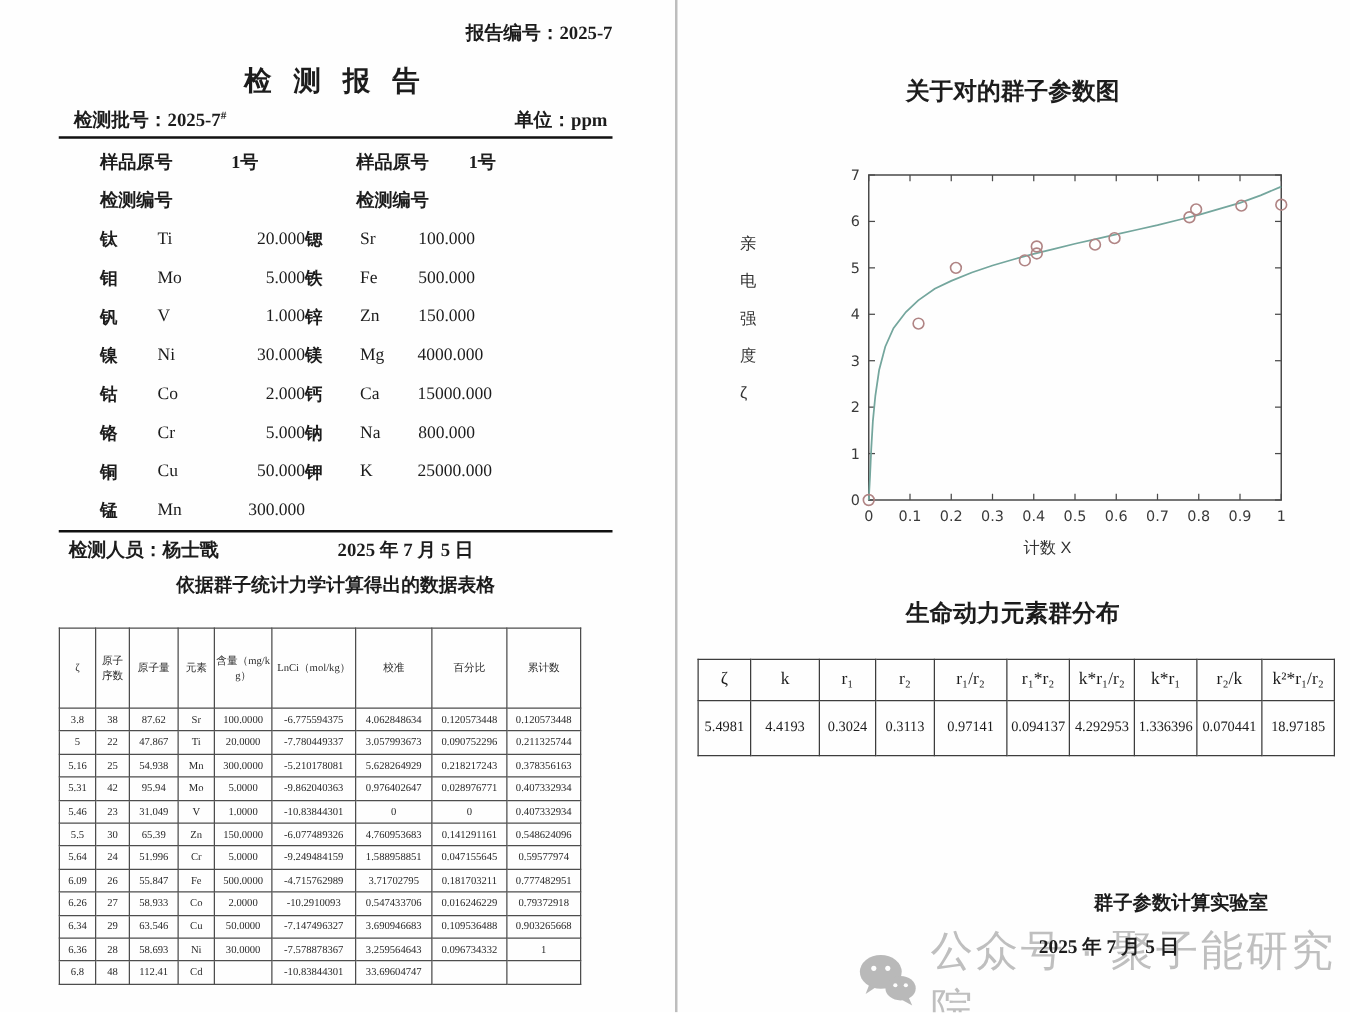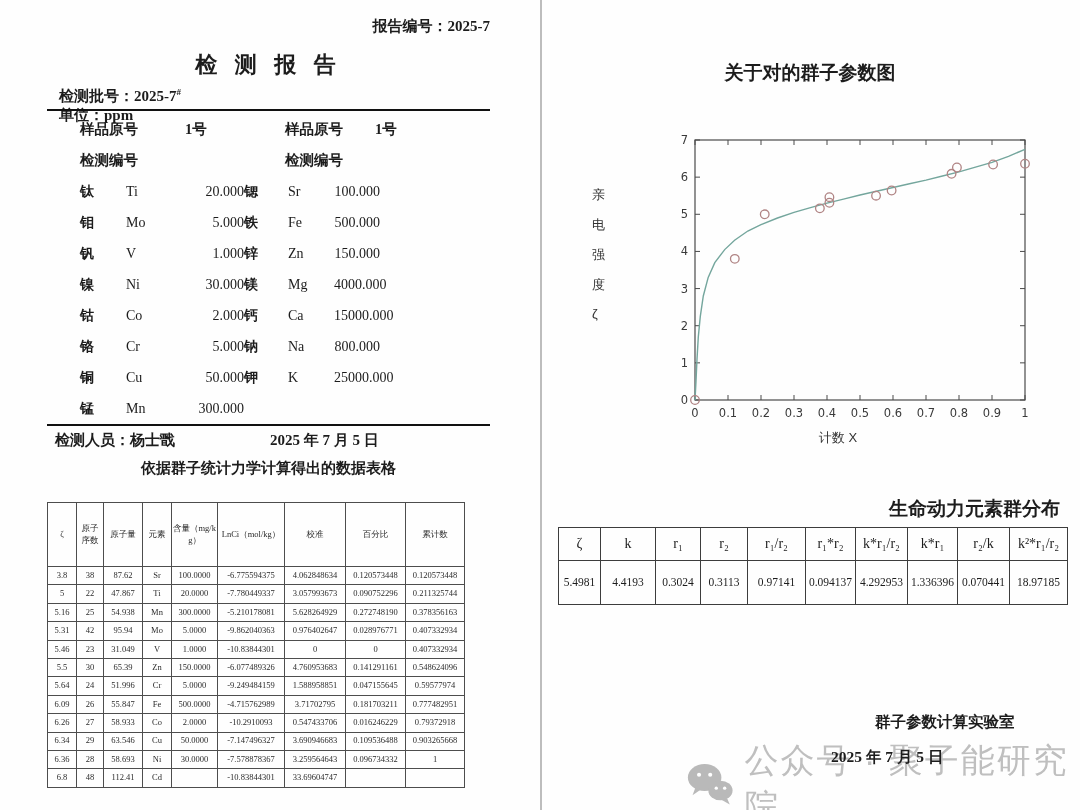--- a/index.html
+++ b/index.html
@@ -4,21 +4,21 @@
 <style>
   html,body{margin:0;padding:0;background:#ffffff;}
   .canvas{position:relative;width:1080px;height:810px;background:#fefefe;overflow:hidden;
           font-family:"Liberation Serif","DejaVu Serif",serif;color:#1c1c1c;}
   .divider{position:absolute;left:540px;top:0;width:2px;height:810px;background:#bdbdbd;}
 
   
   .page-left{position:absolute;left:47px;top:0;width:443px;height:810px;}
   .report-no{position:absolute;top:17px;left:0;width:443px;text-align:right;font-weight:700;font-size:15px;}
   .report-title{position:absolute;top:50px;left:0;width:443px;text-align:center;font-weight:700;font-size:22px;letter-spacing:6px;}
-  .batch-row{position:absolute;top:87px;left:12px;right:4px;display:flex;justify-content:space-between;font-weight:700;font-size:15px;flex-direction:column;}
+  .batch-row{position:absolute;top:87px;left:12px;right:4px;display:flex;justify-content:space-between;font-weight:700;font-size:15px;}
   .rule-thick{position:absolute;left:0;width:443px;height:2px;background:#111;}
   .rule-thin{position:absolute;left:0;width:443px;height:1.5px;background:#111;}
   .info-rows{position:absolute;top:114px;left:0;width:443px;}
   .info-row{display:grid;grid-template-columns:105px 100px 90px 100px;padding-left:33px;height:31px;align-items:center;
             font-weight:700;font-size:14.5px;}
   .elements{position:absolute;top:176px;left:0;width:443px;}
   .el-row{display:grid;grid-template-columns:46px 46px 72px 44px 46px 46px 76px;padding-left:33px;height:31px;align-items:center;font-size:14px;}
   .el-name{font-weight:700;}
   .el-val{text-align:right;}
   .inspector-row{position:absolute;top:431px;left:8px;width:435px;display:flex;font-weight:700;font-size:15px;}
@@ -31,21 +31,21 @@
   table.calc tr.data{height:18.4px;}
 
   
   .chart-title{position:absolute;left:560px;top:60px;width:500px;text-align:center;font-weight:700;font-size:19px;
                font-family:Liberation Mono, monospace;}
   .chart-svg{position:absolute;left:560px;top:128px;}
   .ylabel{position:absolute;left:592px;top:186px;display:flex;flex-direction:column;gap:12px;font-size:13px;color:#333;
           font-family:"Liberation Sans","DejaVu Sans",sans-serif;}
   .xlabel{position:absolute;left:758px;top:429px;width:160px;text-align:center;font-size:13px;color:#333;
           font-family:"Liberation Sans","DejaVu Sans",sans-serif;}
-  .dist-title{position:absolute;left:560px;top:496px;width:500px;text-align:right;font-weight:700;font-size:19px;}
+  .dist-title{position:absolute;left:560px;top:478px;width:500px;text-align:center;font-weight:700;font-size:19px;}
   table.dist{position:absolute;left:558px;top:527px;border-collapse:collapse;table-layout:fixed;}
   table.dist td,table.dist th{border:1.2px solid #3d3d3d;text-align:center;vertical-align:middle;padding:1px 2px;
       word-break:break-all;line-height:1.25;font-weight:400;}
   table.dist tr.hdr{height:33px;font-size:14px;}
   table.dist tr.data{height:44px;font-size:11.5px;}
   .lab-label{position:absolute;left:875px;top:712px;font-weight:700;font-size:15.5px;z-index:3;}
   .date-right{position:absolute;left:831px;top:747px;font-weight:700;font-size:15.5px;z-index:3;}
   .watermark{position:absolute;left:686px;top:738px;display:flex;align-items:center;gap:10px;z-index:1;
              color:#bfbfbf;font-size:34px;letter-spacing:2px;font-family:"Liberation Sans","DejaVu Sans",sans-serif;}
 </style>
@@ -198,21 +198,21 @@
             <td>0.211325744</td>
           </tr>
           <tr class="data">
             <td>5.16</td>
             <td>25</td>
             <td>54.938</td>
             <td>Mn</td>
             <td>300.0000</td>
             <td>-5.210178081</td>
             <td>5.628264929</td>
-            <td>0.272748190</td>
+            <td>0.218217243</td>
             <td>0.378356163</td>
           </tr>
           <tr class="data">
             <td>5.31</td>
             <td>42</td>
             <td>95.94</td>
             <td>Mo</td>
             <td>5.0000</td>
             <td>-9.862040363</td>
             <td>0.976402647</td>

